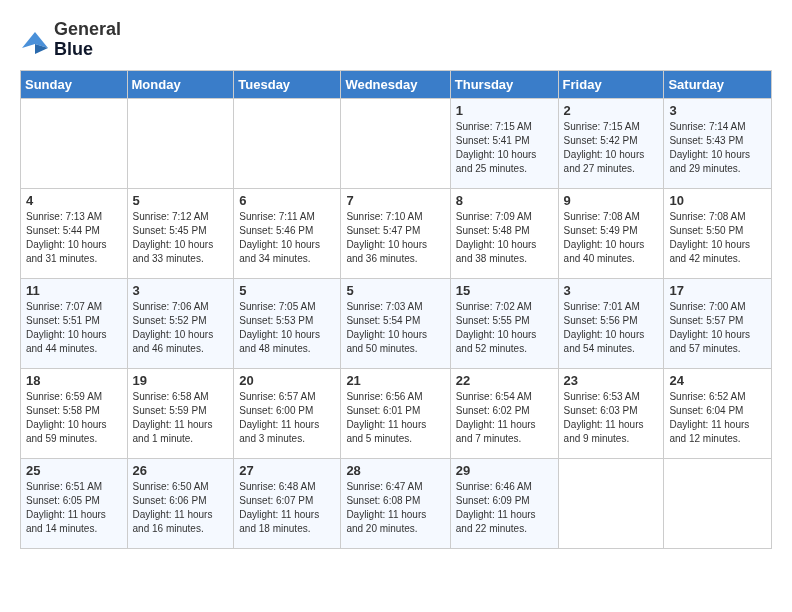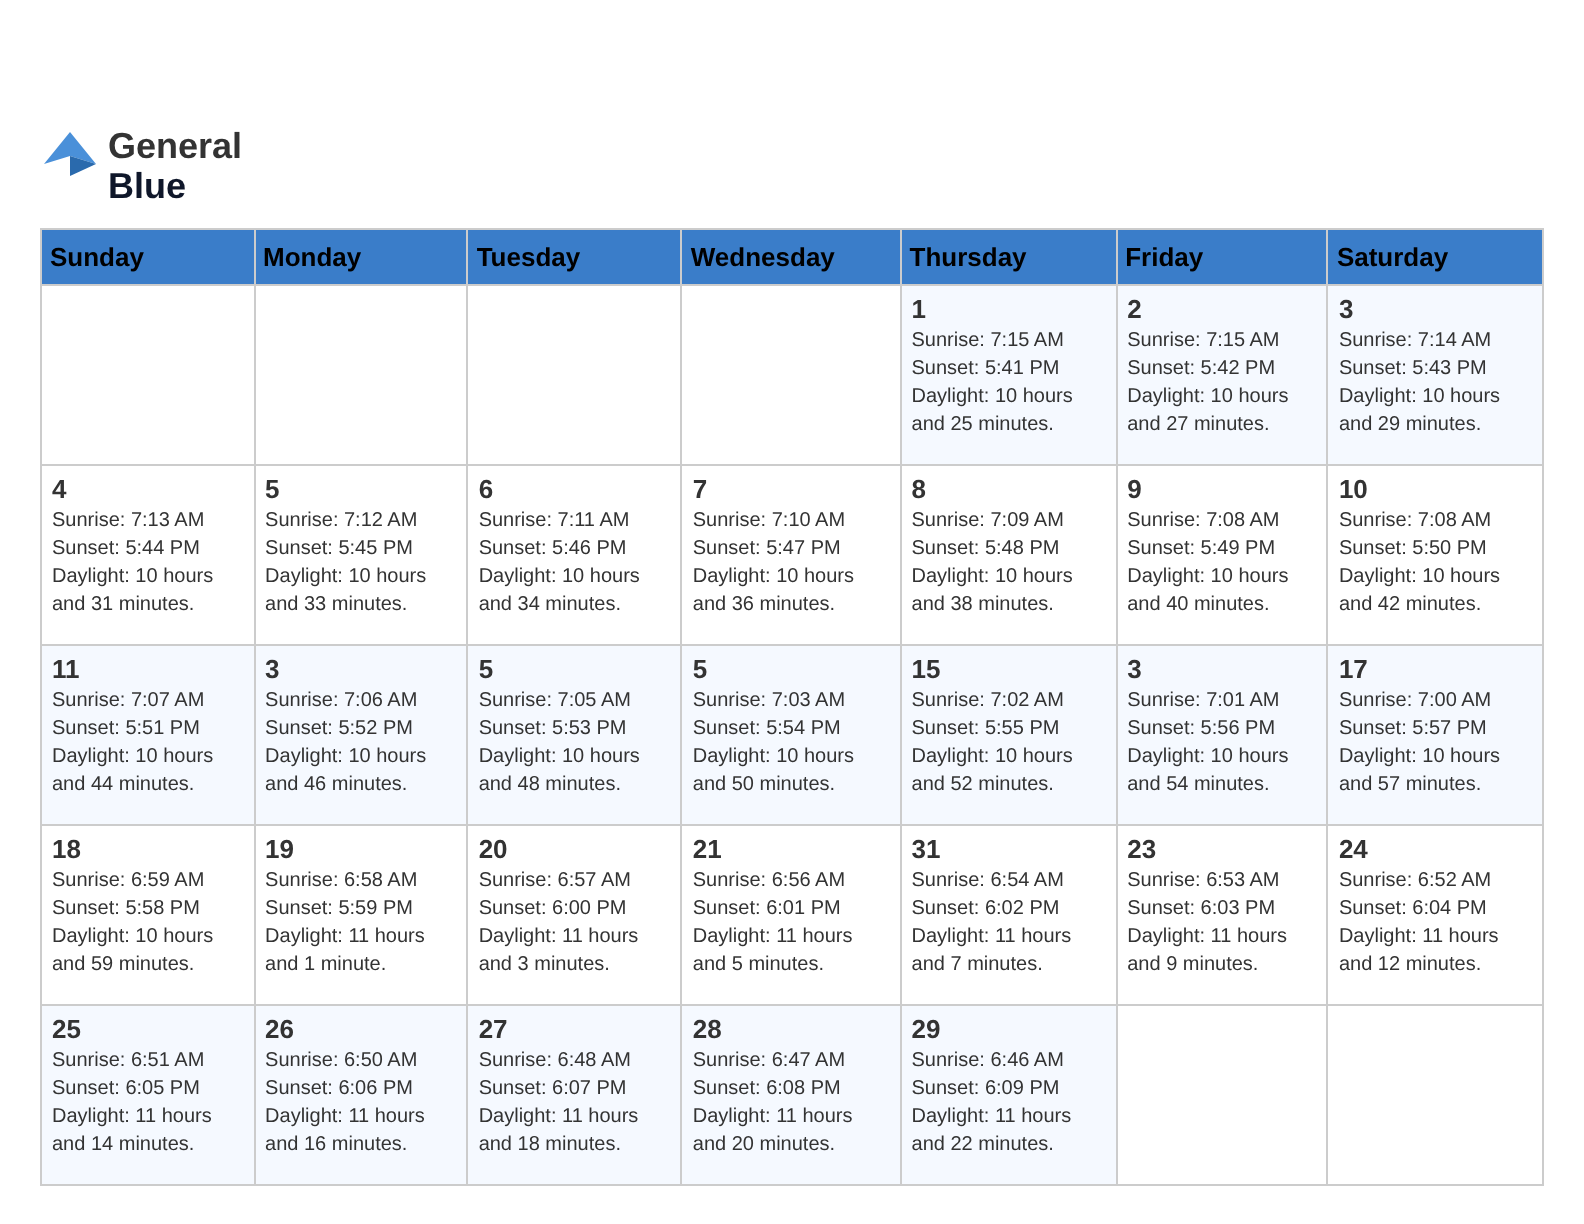--- a/index.html
+++ b/index.html
@@ -11,23 +11,22 @@
       padding: 20px;
     }
     .header {
       display: flex;
       justify-content: space-between;
       align-items: flex-start;
       margin-bottom: 10px;
     }
     .logo {
       display: flex;
-      align-items: flex-start;
+      align-items: flex-end;
       gap: 4px;
-      margin-top: 44px;
     }
     .logo-text {
       font-size: 18px;
       font-weight: bold;
       color: #333;
       line-height: 1.1;
     }
     .logo-text span {
       color: #0f172a;
     }
@@ -47,21 +46,21 @@
       font-size: 16px;
       color: #333;
     }
     table {
       width: 100%;
       border-collapse: collapse;
       font-size: 11px;
     }
     thead tr th {
       background-color: #3a7dc9;
-      color: #000000;
+      color: #ffffff;
       padding: 6px 4px;
       text-align: left;
       font-size: 13px;
       font-weight: bold;
       border: 1px solid #ccc;
     }
     tbody tr td {
       border: 1px solid #ccc;
       vertical-align: top;
       padding: 4px 5px;
@@ -212,21 +211,21 @@
         </td>
         <td>
           <span class="day-number">20</span>
           <div class="day-info">Sunrise: 6:57 AM<br>Sunset: 6:00 PM<br>Daylight: 11 hours<br>and 3 minutes.</div>
         </td>
         <td>
           <span class="day-number">21</span>
           <div class="day-info">Sunrise: 6:56 AM<br>Sunset: 6:01 PM<br>Daylight: 11 hours<br>and 5 minutes.</div>
         </td>
         <td>
-          <span class="day-number">31</span>
+          <span class="day-number">22</span>
           <div class="day-info">Sunrise: 6:54 AM<br>Sunset: 6:02 PM<br>Daylight: 11 hours<br>and 7 minutes.</div>
         </td>
         <td>
           <span class="day-number">23</span>
           <div class="day-info">Sunrise: 6:53 AM<br>Sunset: 6:03 PM<br>Daylight: 11 hours<br>and 9 minutes.</div>
         </td>
         <td>
           <span class="day-number">24</span>
           <div class="day-info">Sunrise: 6:52 AM<br>Sunset: 6:04 PM<br>Daylight: 11 hours<br>and 12 minutes.</div>
         </td>

